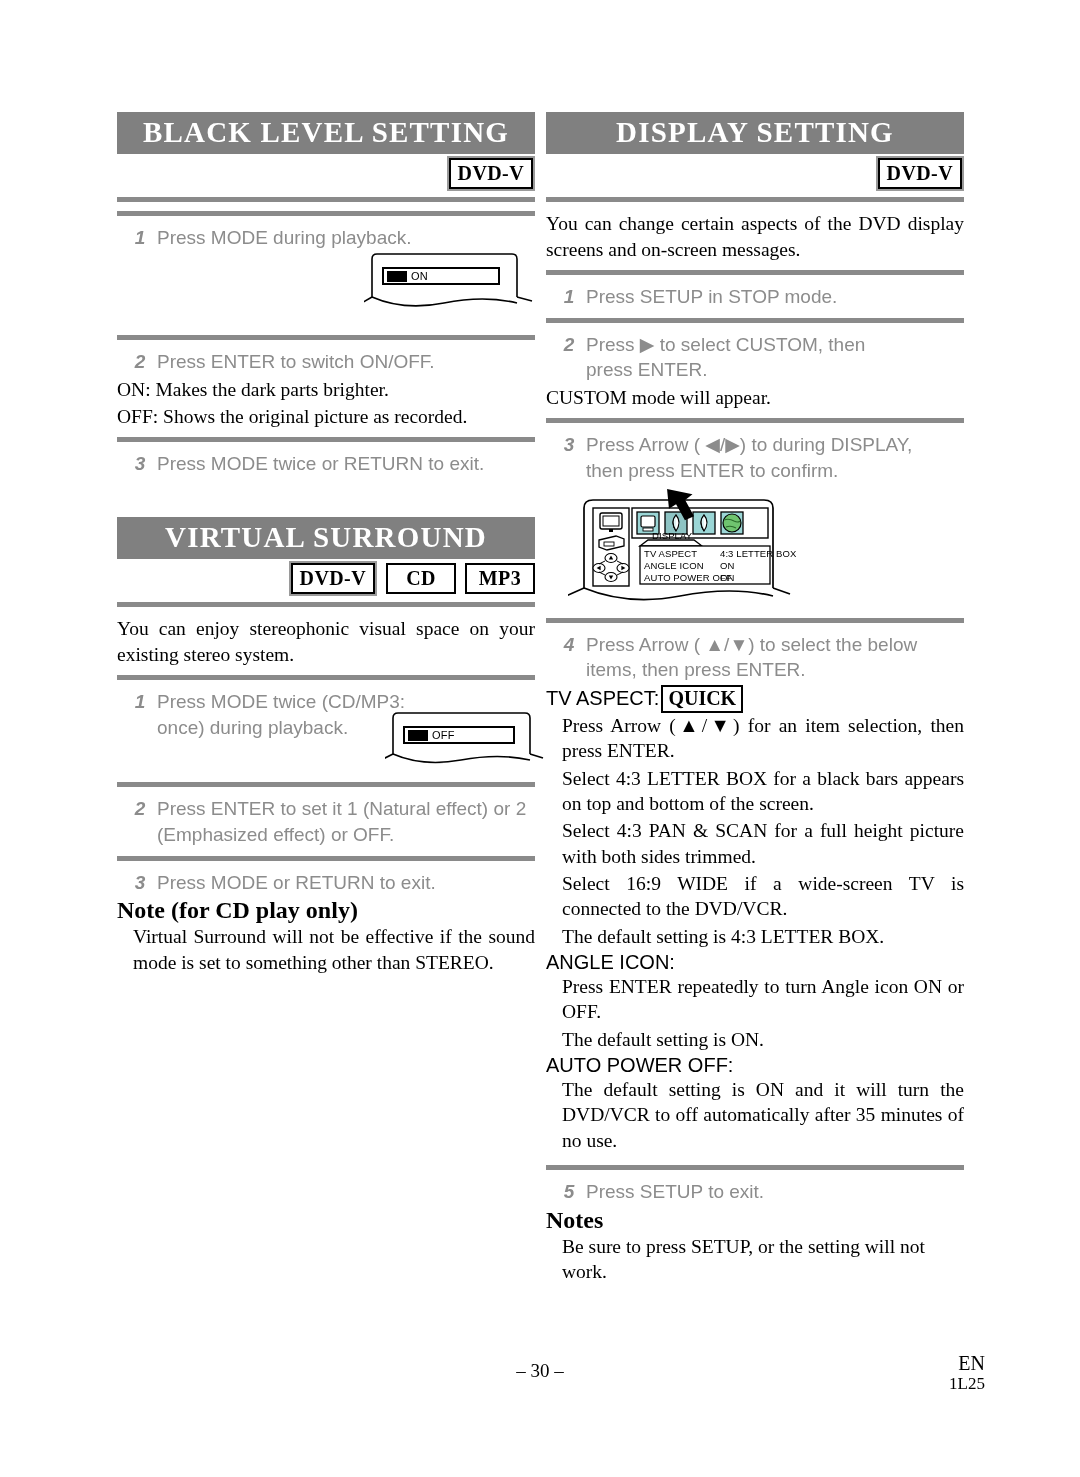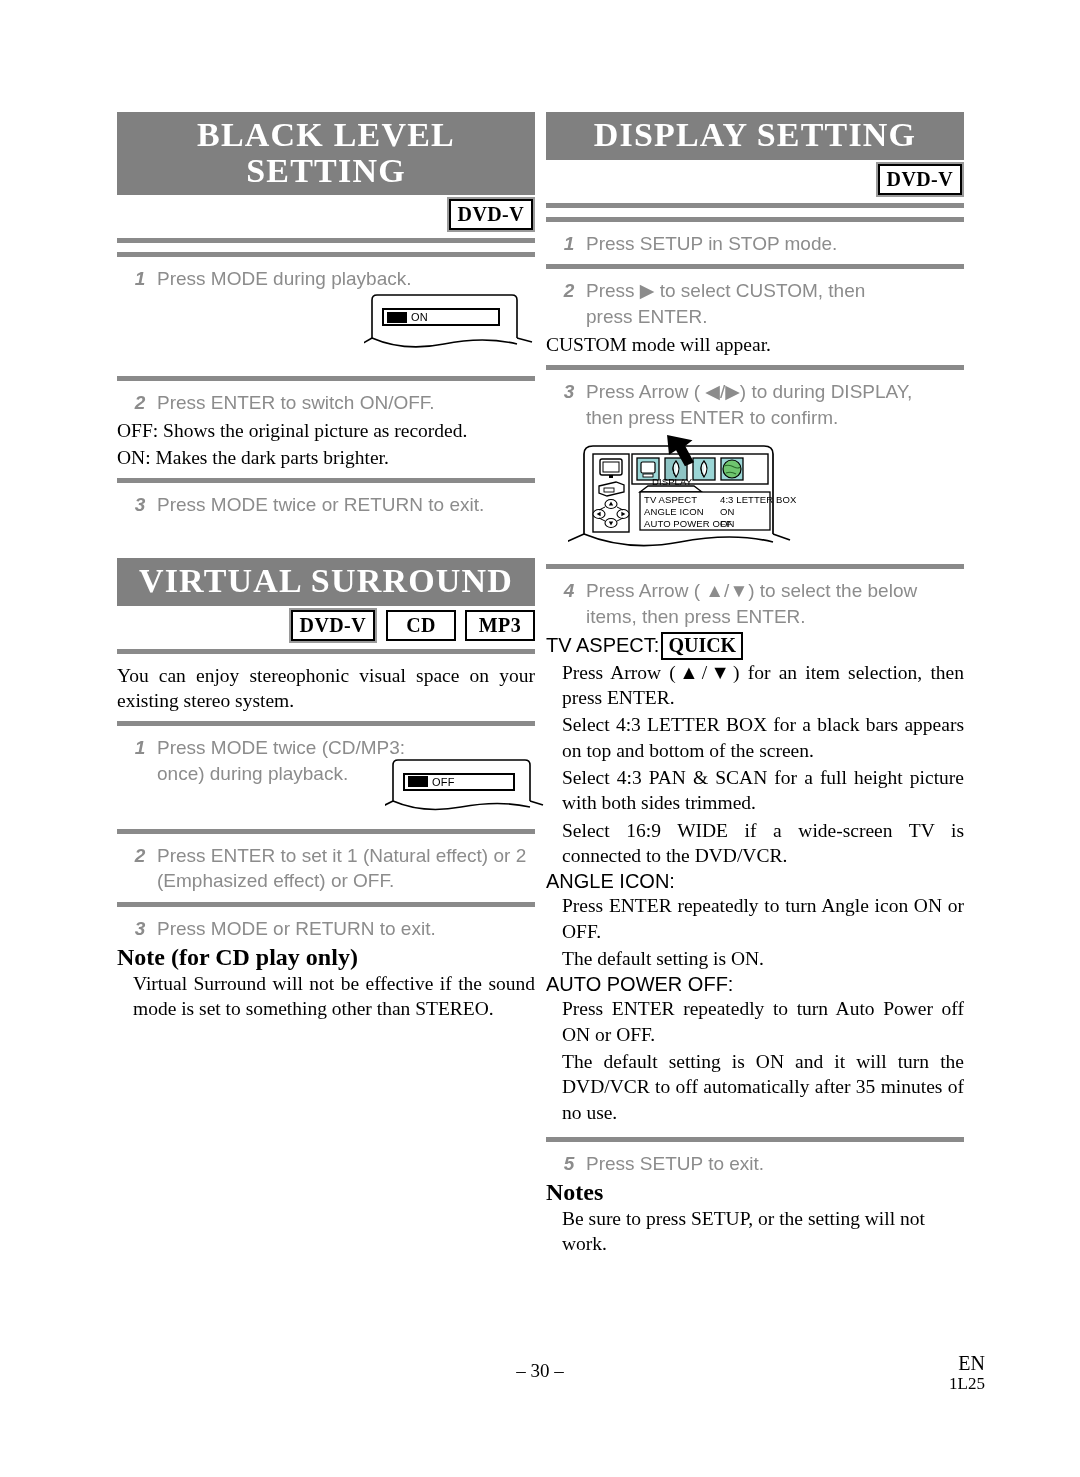--- a/index.html
+++ b/index.html
@@ -28,21 +28,21 @@
   }
   .col-left  { left: 117px; }
   .col-right { left: 546px; }
 
   
   .sec-header {
     background: #808080;
     color: #ffffff;
     font-family: "Liberation Serif", serif;
     font-weight: bold;
-    font-size: 34px;
+    font-size: 29px;
     letter-spacing: 1.2px;
     text-align: center;
     padding: 5px 0 7px 0;
     line-height: 1.05;
   }
 
   
   .badge-row {
     display: flex;
     justify-content: flex-end;
@@ -248,22 +248,22 @@
         </div>
       </div>
 
       <div class="rule"></div>
 
       <div class="step">
         <span class="num">2</span>
         <span class="txt">Press ENTER to switch ON/OFF.</span>
       </div>
 
+      <p class="body nojust">ON: Makes the dark parts brighter.</p>
       <p class="body nojust">OFF: Shows the original picture as recorded.</p>
-      <p class="body nojust">ON: Makes the dark parts brighter.</p>
 
       <div class="rule"></div>
 
       <div class="step">
         <span class="num">3</span>
         <span class="txt">Press MODE twice or RETURN to exit.</span>
       </div>
     </div>
 
     <div style="margin-top:40px;">
@@ -324,20 +324,21 @@
 
     <div>
       <div class="sec-header">DISPLAY SETTING</div>
 
       <div class="badge-row">
         <div class="badge dvd">DVD-V</div>
       </div>
 
       <div class="rule"></div>
 
+      <p class="body">You can change certain aspects of the DVD display screens and on-screen messages.</p>
 
       <div class="rule"></div>
 
       <div class="step">
         <span class="num">1</span>
         <span class="txt">Press SETUP in STOP mode.</span>
       </div>
 
       <div class="rule"></div>
 
@@ -428,31 +429,31 @@
 
       <div class="subhead">
         <span>TV ASPECT:</span>
         <span class="quick-badge">QUICK</span>
       </div>
 
       <p class="body indent">Press Arrow (▲/▼) for an item selection, then press ENTER.</p>
       <p class="body indent">Select 4:3 LETTER BOX for a black bars appears on top and bottom of the screen.</p>
       <p class="body indent">Select 4:3 PAN &amp; SCAN for a full height picture with both sides trimmed.</p>
       <p class="body indent">Select 16:9 WIDE if a wide-screen TV is connected to the DVD/VCR.</p>
+      <p class="body indent nojust">The default setting is 4:3 LETTER BOX.</p>
 
       <div class="subhead">
         <span>ANGLE ICON:</span>
       </div>
       <p class="body indent">Press ENTER repeatedly to turn Angle icon ON or OFF.</p>
       <p class="body indent nojust">The default setting is ON.</p>
 
       <div class="subhead">
         <span>AUTO POWER OFF:</span>
       </div>
-      <p class="body indent">Press ENTER repeatedly to turn Auto Power off ON or OFF.</p>
       <p class="body indent">The default setting is ON and it will turn the DVD/VCR to off automatically after 35 minutes of no use.</p>
 
       <div class="rule" style="margin-top:12px;"></div>
 
       <div class="step">
         <span class="num">5</span>
         <span class="txt">Press SETUP to exit.</span>
       </div>
 
       <div class="note-title">Notes</div>

